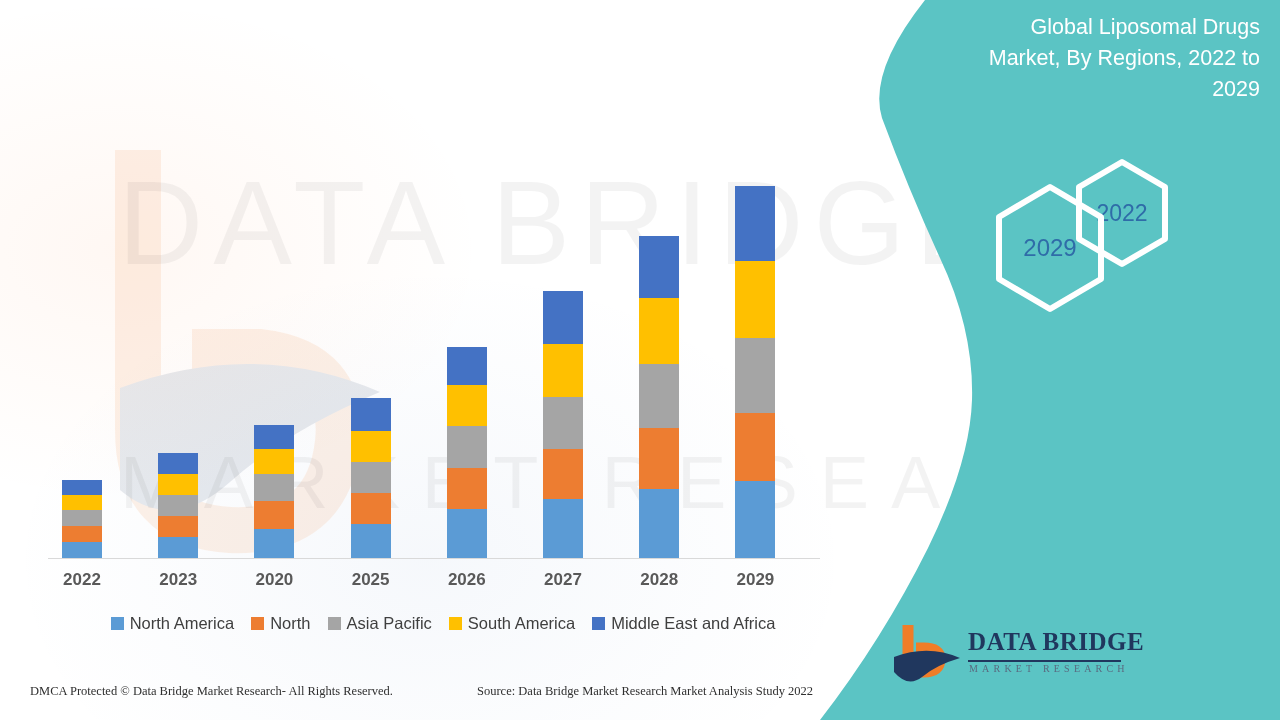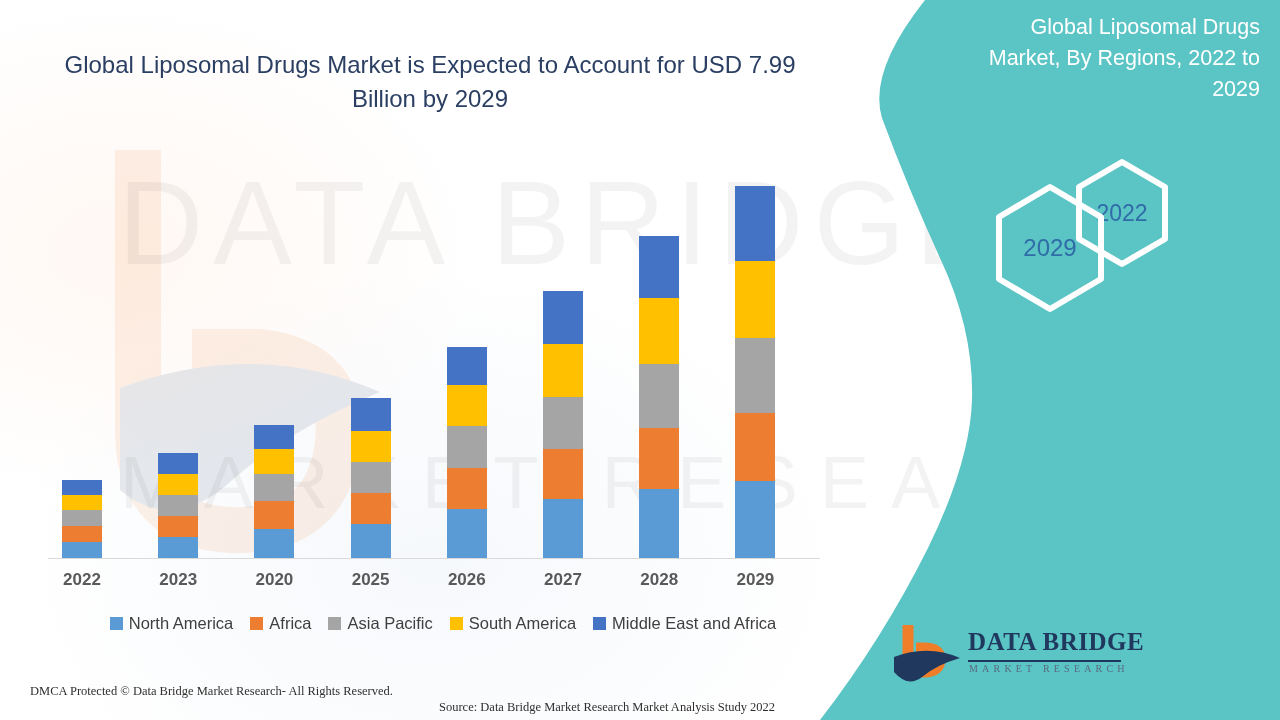--- a/index.html
+++ b/index.html
@@ -80,21 +80,21 @@
   .lg-tx { font-size:16.5px; font-weight:normal; color:#3f3f3f; white-space:nowrap; }
 
   
   #footer { position:absolute; left:0; top:684px; width:860px; height:26px; }
   .ft {
     position:absolute; top:0;
     font-family:"Liberation Serif", serif;
     font-size:12.5px; color:#2f2f2f; white-space:nowrap;
   }
   #ft-dmca   { left:30px; }
-  #ft-source { left:439px;margin-top:16px; }
+  #ft-source { left:477px; }
 
   
   #panel { position:absolute; left:820px; top:0; width:460px; height:720px; }
   #panel-svg { position:absolute; inset:0; }
   #panel-content { position:absolute; inset:0; }
 
   #panel-title {
     position:absolute; left:145px; top:12px; width:295px;
     text-align:right;
     font-size:21.5px; line-height:1.45; color:#ffffff; font-weight:400;
@@ -142,21 +142,20 @@
   <div class="wash"></div>
 
   <svg id="wm-logo" viewBox="0 0 330 430">
     <path d="M58 20 L58 300 Q58 395 150 400 Q248 404 258 312 Q266 232 180 222 L112 222" fill="none" stroke="#F07D28" stroke-width="46" stroke-linecap="butt"></path>
     <path d="M40 258 Q175 208 300 262 Q208 300 150 352 Q92 404 40 360 Z" fill="#20375E"></path>
   </svg>
 
   <div class="wm-text" id="wm-data">DATA BRIDGE</div>
   <div class="wm-text" id="wm-market">MARKET RESEARCH</div>
 
-  <div id="title">Global Liposomal Drugs Market is Expected to Account for USD 7.99 Billion by 2029</div>
 
   <div id="chart">
     <div id="plot">
         <div class="bar" style="left: 14px;">
           <div class="seg" style="height: 17px; background: rgb(91, 155, 213);"></div>
           <div class="seg" style="height: 16px; background: rgb(237, 125, 49);"></div>
           <div class="seg" style="height: 16px; background: rgb(165, 165, 165);"></div>
           <div class="seg" style="height: 15px; background: rgb(255, 192, 0);"></div>
           <div class="seg" style="height: 15px; background: rgb(68, 114, 196);"></div>
         </div>
@@ -223,21 +222,21 @@
       </div>
   </div>
 
   <div id="legend">
       <div class="lg">
         <span class="lg-sw" style="background: rgb(91, 155, 213);"></span>
         <span class="lg-tx">North America</span>
       </div>
       <div class="lg">
         <span class="lg-sw" style="background: rgb(237, 125, 49);"></span>
-        <span class="lg-tx">Africa</span>
+        <span class="lg-tx">North</span>
       </div>
       <div class="lg">
         <span class="lg-sw" style="background: rgb(165, 165, 165);"></span>
         <span class="lg-tx">Asia Pacific</span>
       </div>
       <div class="lg">
         <span class="lg-sw" style="background: rgb(255, 192, 0);"></span>
         <span class="lg-tx">South America</span>
       </div>
       <div class="lg">

